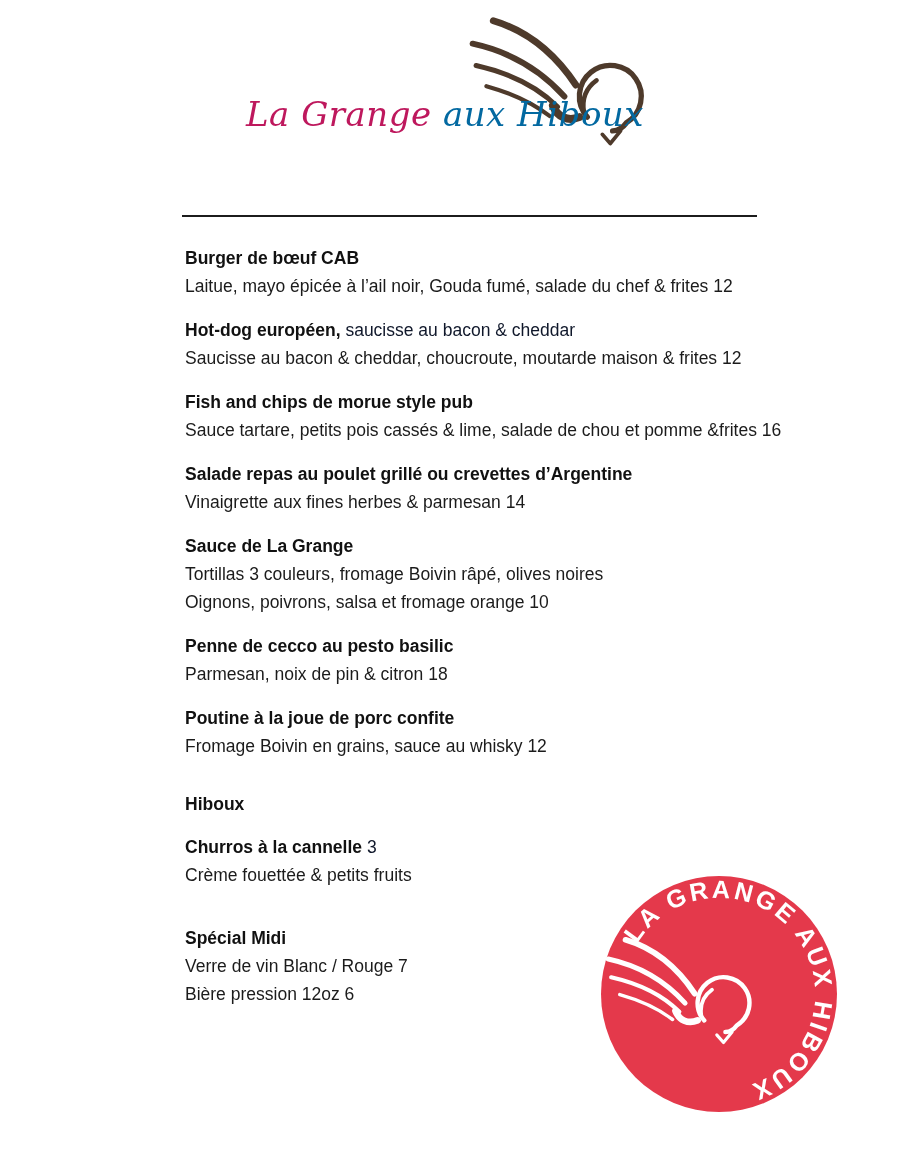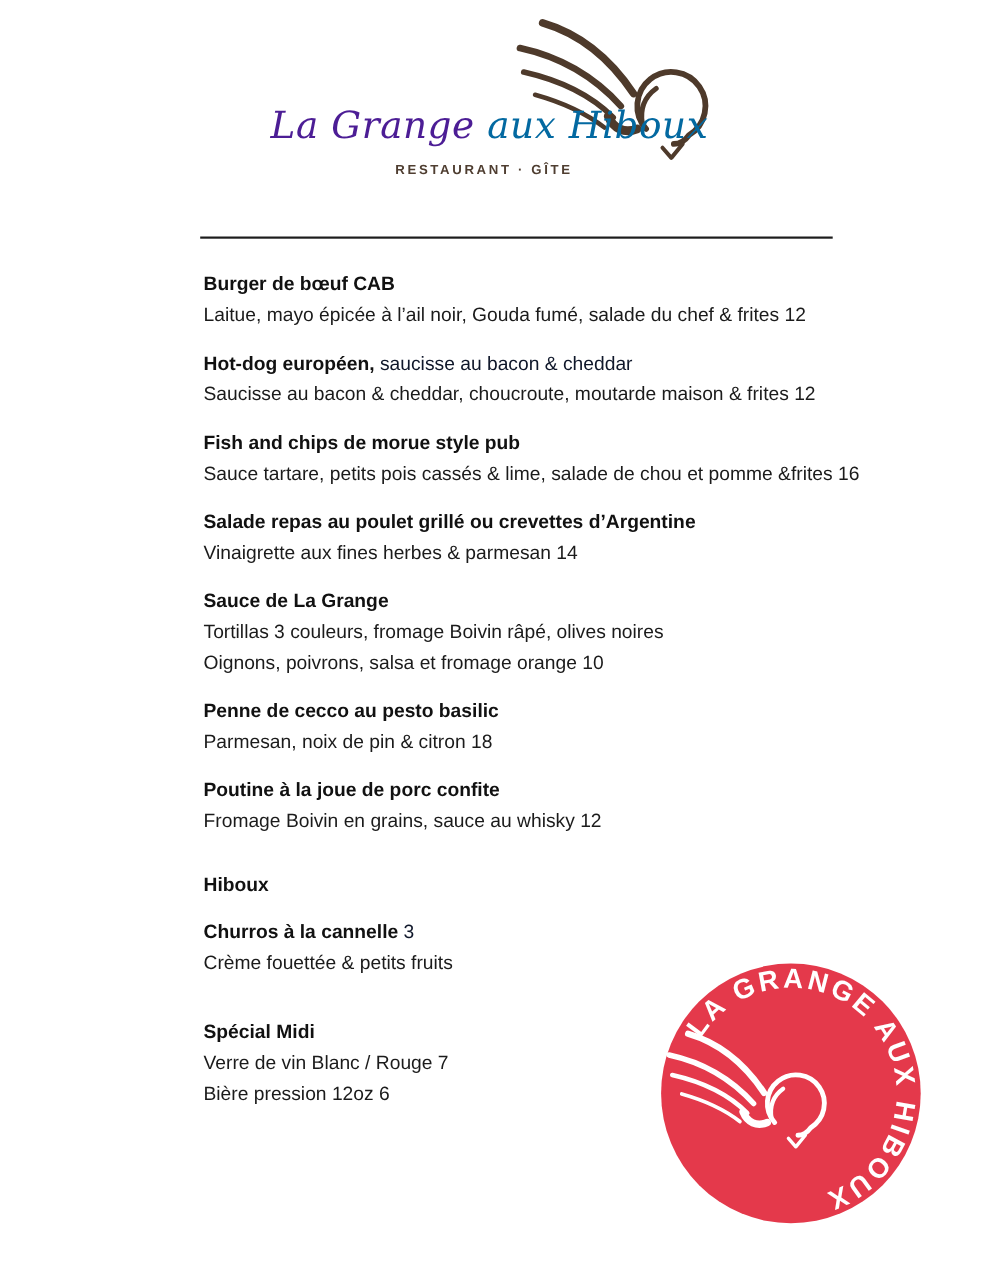--- a/index.html
+++ b/index.html
@@ -16,21 +16,21 @@
   
   .logo-owl{position:absolute;left:452px;top:16px;color:#4e3a2b;}
   .logo-text{
     position:absolute;left:246px;top:94px;
     font-family:"DejaVu Serif",serif;
     font-style:italic;
     font-size:34px;
     letter-spacing:.5px;
     white-space:nowrap;
   }
-  .brand-brown{color:#4c1d95;}
+  .brand-brown{color:#be185d;}
   .brand-red{color:#0369a1;}
   .logo-subtitle{
     position:absolute;left:250px;top:147px;width:380px;
     text-align:center;
     font-size:12px;font-weight:bold;
     letter-spacing:2.4px;
     color:#4f3e31;
   }
 
   
@@ -79,21 +79,20 @@
         <path d="M 126 56 Q 112 66 115 84" stroke-width="4"></path>
         <path d="M 131 103 L 138 111 L 147 100" stroke-width="3.2"></path>
       </g>
     </defs>
     <use href="#owl-shape"></use>
   </svg>
 
   <div class="logo-text">
     <span class="brand-brown">La Grange </span><span class="brand-red">aux Hiboux</span>
   </div>
-  <div class="logo-subtitle">RESTAURANT · GÎTE</div>
 
   <div class="divider"></div>
 
   <main class="menu">
 
     <div class="item">
       <p class="title"><span>Burger de bœuf CAB</span><span class="rest"></span></p>
       <p class="desc">Laitue, mayo épicée à l’ail noir, Gouda fumé, salade du chef &amp; frites 12</p>
     </div>
 

